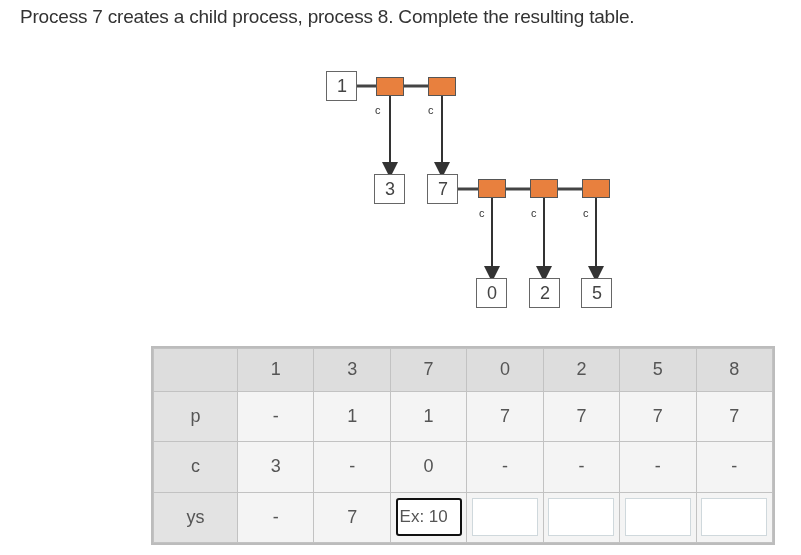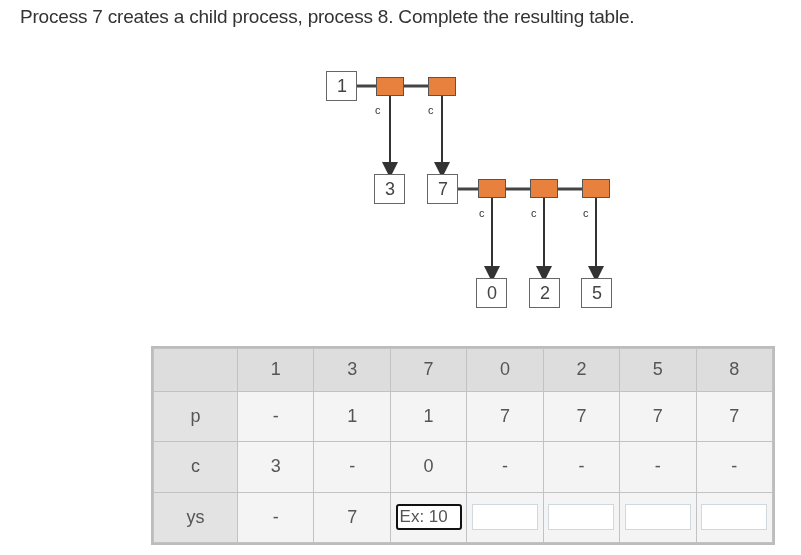--- a/index.html
+++ b/index.html
@@ -16,21 +16,21 @@
   .table-wrap { position: absolute; left: 151px; top: 346px; width: 624px; height: 199px;
                 border: 2px solid #bcbcbc; box-sizing: border-box; background: #bcbcbc; }
   table.proc { border-collapse: collapse; width: 100%; height: 100%; table-layout: fixed; }
   table.proc td, table.proc th { border: 1px solid #c2c2c2; text-align: center; font-weight: 300;
                 font-size: 18px; color: #555; padding: 0; }
   table.proc th { background: #dddddd; }
   table.proc td { background: #f4f4f4; }
   table.proc td.rowhead { background: #e3e3e3; }
   table.proc tr { height: 40px; }
   table.proc tr.hdr { height: 34px; }
-  .cell-input { width: 66px; height: 26px; box-sizing: border-box; border: 1px solid #cfd8dc;
+  .cell-input { width: 66px; height: 38px; box-sizing: border-box; border: 1px solid #cfd8dc;
                 background: #ffffff; font-size: 17px; color: #444; padding: 0 2px;
                 font-family: "Liberation Sans", "DejaVu Sans", sans-serif; font-weight: 300; }
   .cell-input.focused { border: 2px solid #111; border-radius: 3px; }
   .cell-input::placeholder { color: #555; }
 </style>
 </head>
 <body>
 
 <div class="prompt">Process 7 creates a child process, process 8. Complete the resulting table.</div>
 

